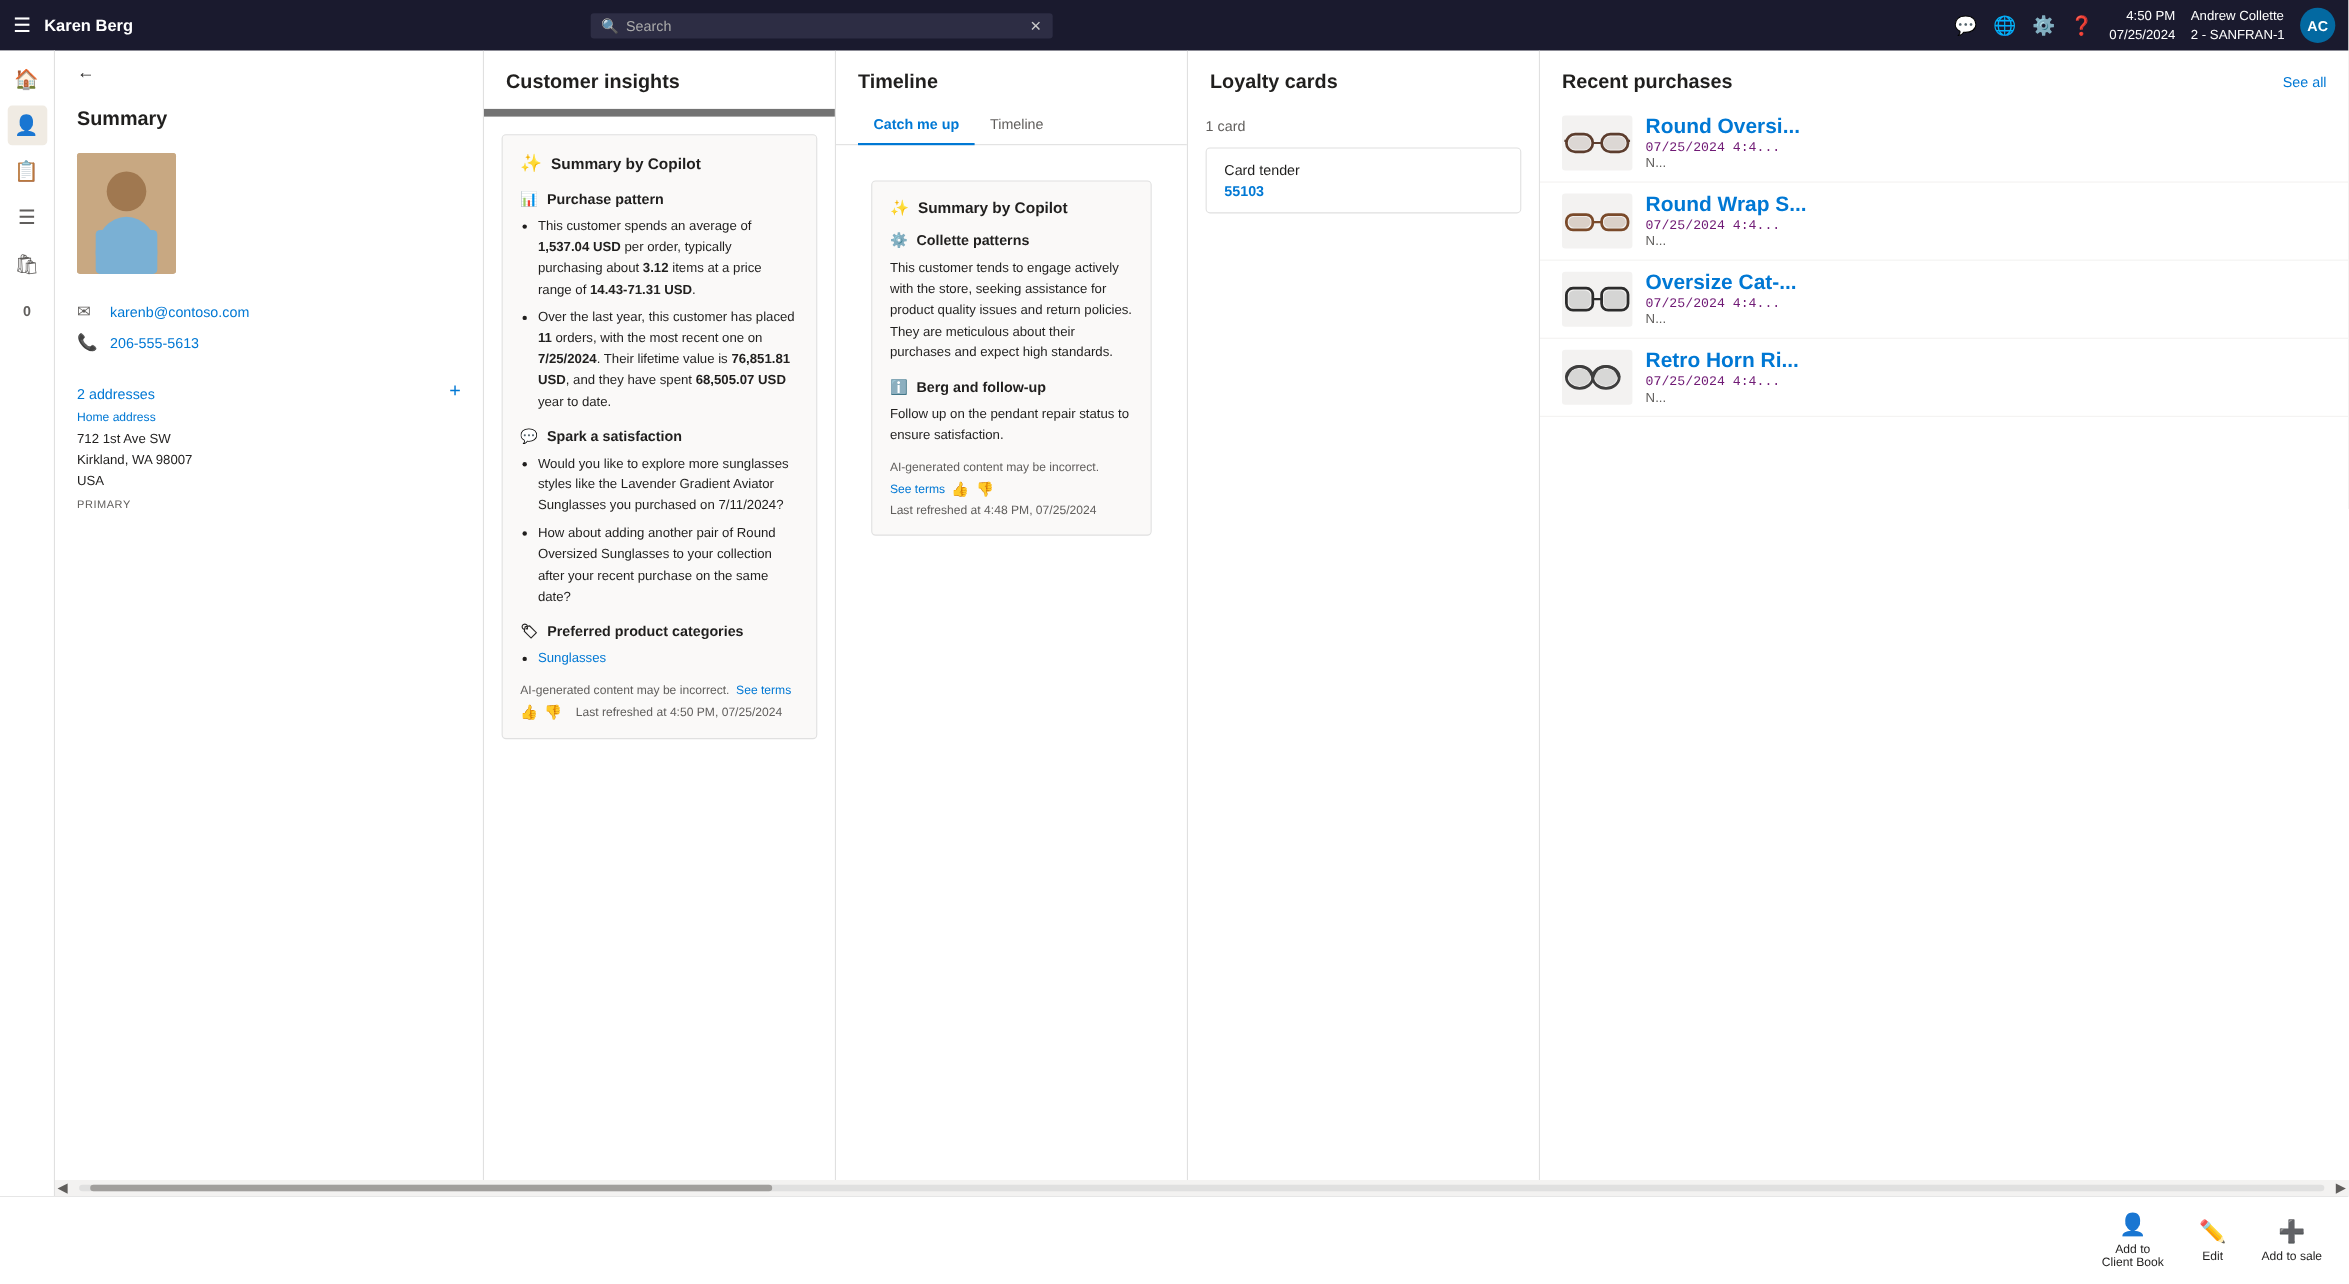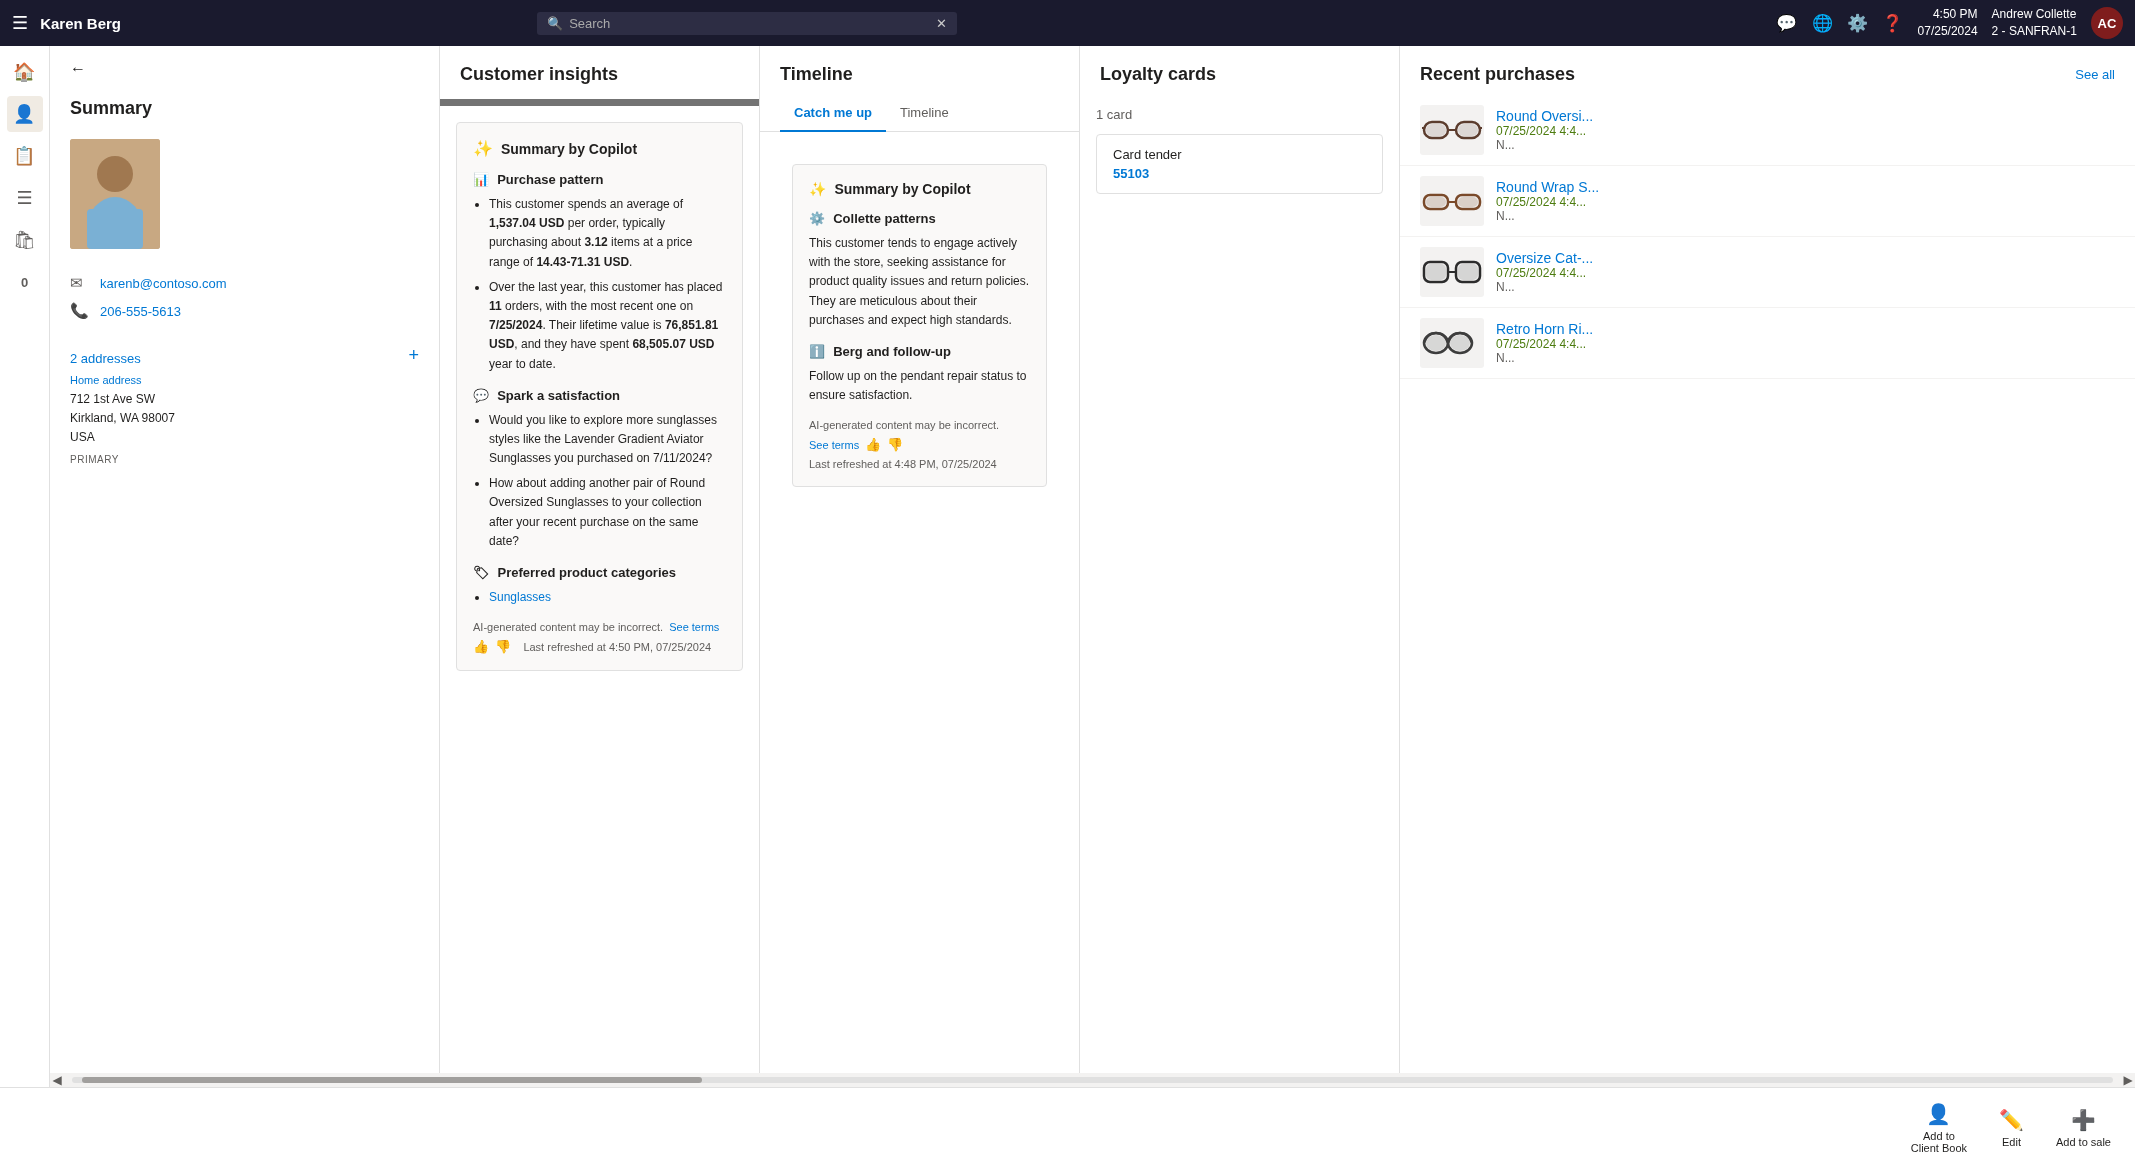--- a/index.html
+++ b/index.html
@@ -15,21 +15,21 @@
     .topbar-search {
       flex: 1; max-width: 420px; margin: 0 auto;
       display: flex; align-items: center; background: #2d2d44; border-radius: 3px;
       padding: 4px 10px; gap: 6px; color: #ccc;
     }
     .topbar-search input { background: transparent; border: none; outline: none; color: #fff; font-size: 13px; flex: 1; }
     .topbar-search input::placeholder { color: #aaa; }
     .topbar-actions { display: flex; align-items: center; gap: 14px; margin-left: auto; }
     .topbar-icon { font-size: 17px; cursor: pointer; color: #fff; }
     .topbar-time { font-size: 12px; line-height: 1.4; text-align: right; }
-    .topbar-avatar { width: 32px; height: 32px; border-radius: 50%; background: #7f1d1d; display: flex; align-items: center; justify-content: center; font-size: 13px; font-weight: 600; }
+    .topbar-avatar { width: 32px; height: 32px; border-radius: 50%; background: #0369a1; display: flex; align-items: center; justify-content: center; font-size: 13px; font-weight: 600; }
 
     
     .app-layout { display: flex; height: calc(1167px - 46px); }
 
     
     .left-sidebar {
       width: 50px; background: #fff; border-right: 1px solid #e0e0e0;
       display: flex; flex-direction: column; align-items: center; padding: 8px 0; gap: 6px;
     }
     .sidebar-icon { width: 36px; height: 36px; display: flex; align-items: center; justify-content: center; border-radius: 4px; cursor: pointer; font-size: 18px; color: #605e5c; }
@@ -125,22 +125,22 @@
     
     .recent-panel {
       flex: 1; background: #fff;
       display: flex; flex-direction: column; overflow-y: auto;
     }
     .recent-header-row { display: flex; align-items: center; justify-content: space-between; padding: 18px 20px 10px; }
     .see-all-link { color: #0078d4; font-size: 13px; cursor: pointer; text-decoration: none; margin-left: 38px; }
 
     .purchase-item { display: flex; align-items: center; gap: 12px; padding: 10px 20px; border-bottom: 1px solid #f3f2f1; }
     .purchase-thumb { width: 64px; height: 50px; background: #f3f2f1; border-radius: 3px; display: flex; align-items: center; justify-content: center; overflow: hidden; flex-shrink: 0; }
-    .purchase-info .product-name { font-size: 14px; color: #0078d4; font-weight: 400; }
-    .purchase-info .product-date { font-size: 12px; color: #4d7c0f; }
+    .purchase-info .product-name { font-size: 19px; color: #0078d4; font-weight: 700; }
+    .purchase-info .product-date { font-size: 12px; color: #701a75; font-family: Liberation Mono, monospace; }
     .purchase-info .product-price { font-size: 12px; color: #605e5c; }
 
     
     .bottom-toolbar {
       position: fixed; bottom: 0; right: 0; left: 0;
       height: 80px; background: #fff; border-top: 1px solid #e0e0e0;
       display: flex; align-items: center; justify-content: flex-end;
       padding: 0 24px; gap: 32px;
     }
     .toolbar-action { display: flex; flex-direction: column; align-items: center; gap: 4px; cursor: pointer; color: #201f1e; }

